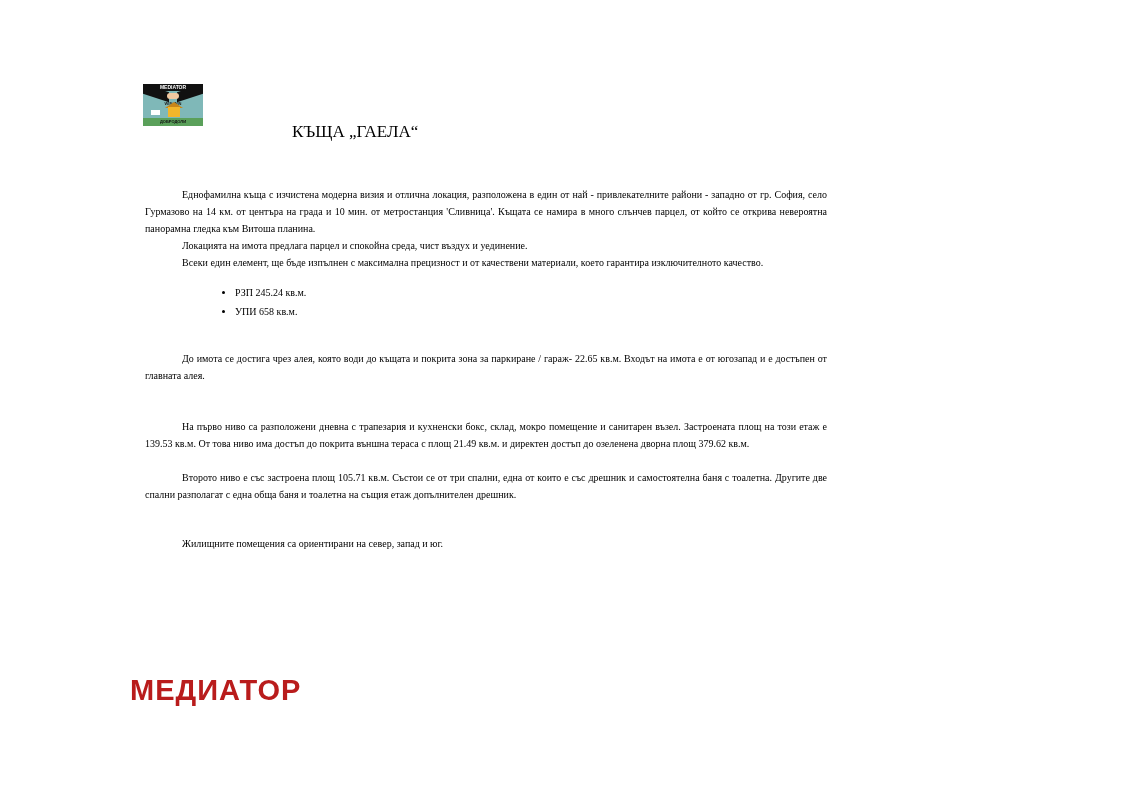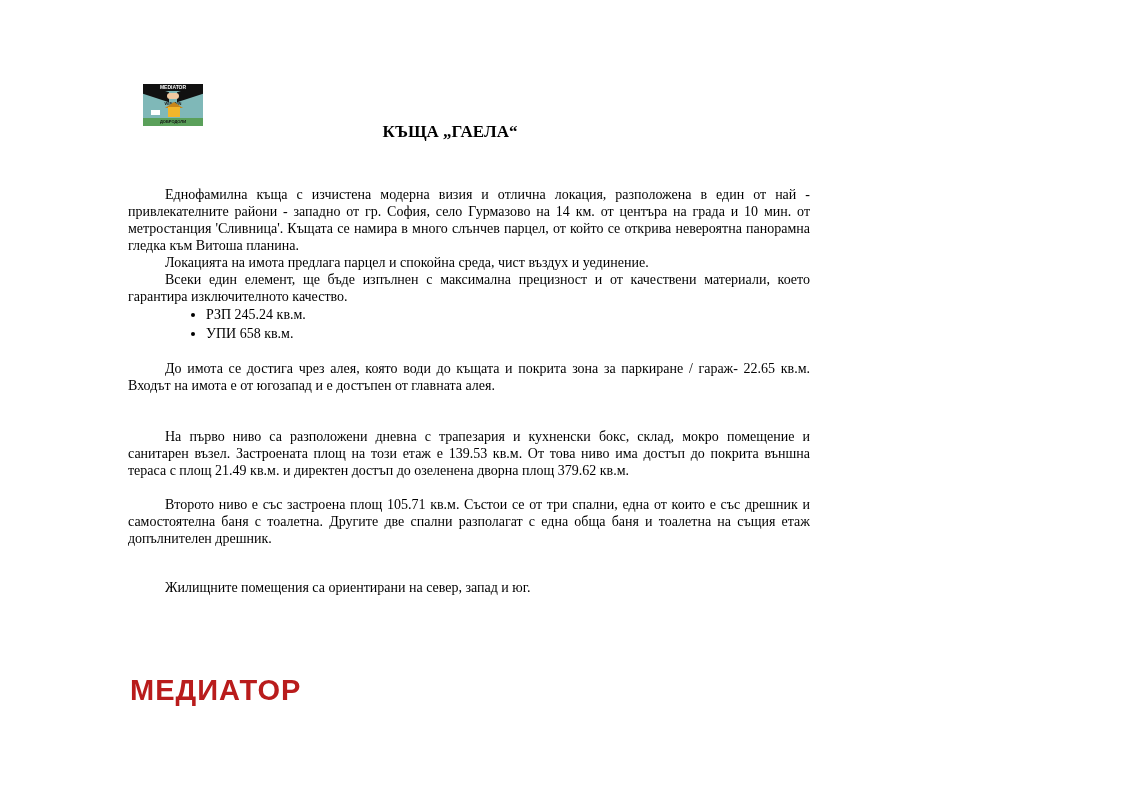--- a/index.html
+++ b/index.html
@@ -17,25 +17,25 @@
     .logo .toptext { position: absolute; left: 0; width: 60px; top: 0; font: bold 5px "Liberation Sans", sans-serif;
                      color: #fff; text-align: center; line-height: 6px; }
     .logo .win { position: absolute; left: 0; width: 60px; top: 17px; font: bold 4px "Liberation Sans", sans-serif;
                  color: #222; text-align: center; }
     .logo .house { position: absolute; left: 25px; top: 23px; width: 12px; height: 10px; background: #f2b62b; }
     .logo .roof { position: absolute; left: 22px; top: 18px; width: 0; height: 0;
                   border-left: 9px solid transparent; border-right: 9px solid transparent; border-bottom: 6px solid #c8861a; }
     .logo .sign { position: absolute; left: 8px; top: 26px; width: 9px; height: 5px; background: #fff; }
     .logo .bottom { position: absolute; left: 0; width: 60px; top: 34px; height: 8px; background: #5aa05a;
                     font: bold 4px "Liberation Sans", sans-serif; color: #111; text-align: center; line-height: 8px; }
-    .title { position: absolute; left: 300px; width: 300px; top: 122px; text-align: center;
-             font-weight: bold; font-size: 17px; }
-    .content { position: absolute; left: 128px; top: 186px; width: 682px; font-size: 14px; line-height: 17px; }
+    .title { position: absolute; left: 292px; width: 300px; top: 122px; text-align: left;
+             font-weight: normal; font-size: 17px; }
+    .content { position: absolute; left: 145px; top: 186px; width: 682px; font-size: 10px; line-height: 17px; }
     .content p { margin: 0; text-align: justify; text-indent: 37px; }
-    .content ul { margin: 0; padding: 0 0 0 78px; list-style: disc; }
+    .content ul { margin: 12px; padding: 0 0 0 78px; list-style: disc; }
     .content ul li { line-height: 19px; }
     .gap17 { height: 17px; }
     .gap34 { height: 32px; }
     .brand { position: absolute; left: 130px; top: 674px; font: bold 29px "Liberation Sans", sans-serif;
              color: #b91c1c; letter-spacing: 1px; }
   </style>
 </head>
 <body>
 
 <div class="logo">

